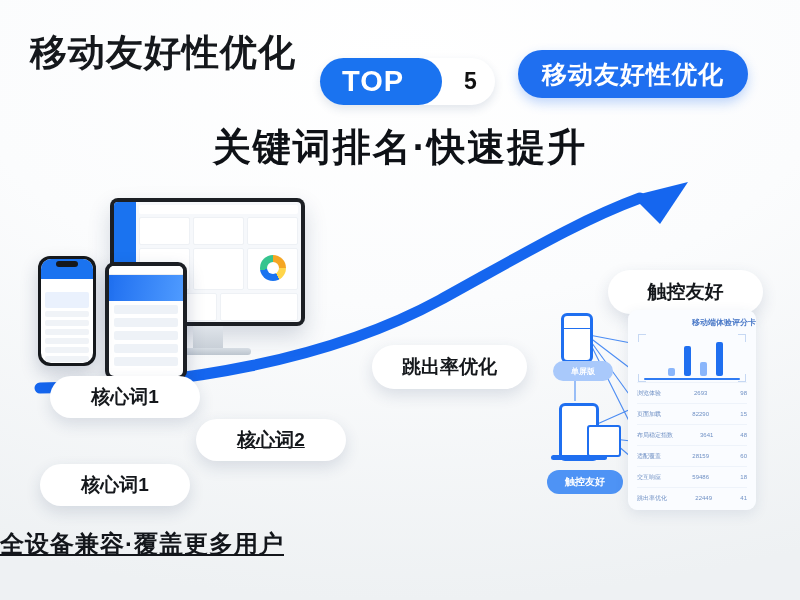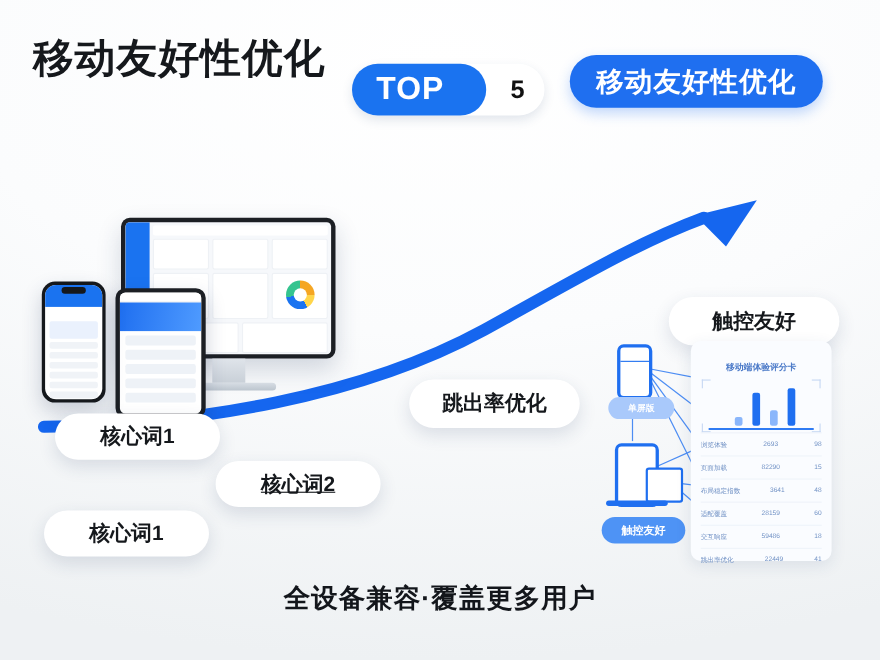--- a/index.html
+++ b/index.html
@@ -105,22 +105,22 @@
   #pill-kw3{left:40px;top:464px;width:150px;height:42px;}
   #pill-layout{left:372px;top:345px;width:155px;height:44px;}
   #pill-touch{left:608px;top:270px;width:155px;height:44px;}
   
   .diagram{position:absolute;left:545px;top:305px;width:215px;height:210px;}
   .dcard{
     position:absolute;left:83px;top:5px;width:128px;height:200px;
     background:#fafcff;border-radius:9px;box-shadow:0 4px 14px rgba(40,70,120,.10);
   }
   .dcard-title{
-    text-align:center;font-size:8px;color:#4a79c8;font-weight:bold;
-    margin-top:18px;filter:blur(.25px);
+    text-align:right;font-size:8px;color:#4a79c8;font-weight:bold;
+    margin-top:7px;filter:blur(.25px);
   }
   .dchart{position:relative;height:48px;margin:6px 10px 0;}
   .dbar{position:absolute;bottom:6px;width:7px;border-radius:2px;background:#1f6ff0;}
   .dbar.l{background:#8ab6fb;}
   .dchart-base{position:absolute;bottom:2px;left:6px;right:6px;height:2px;background:#2f7bf3;border-radius:2px;}
   .dcorner{position:absolute;width:7px;height:7px;border:1px solid #c6d8f3;}
   .drow{
     display:flex;align-items:center;justify-content:space-between;
     margin:0 9px;height:20px;border-top:1px solid #eef3fa;
     font-size:6px;color:#6f90c4;filter:blur(.5px);
@@ -136,39 +136,40 @@
     display:flex;align-items:center;justify-content:center;filter:blur(.4px);
   }
   .dpill-b{
     position:absolute;left:2px;top:165px;width:76px;height:24px;border-radius:13px;
     background:#4e93f5;color:#fff;font-size:10px;font-weight:bold;
     display:flex;align-items:center;justify-content:center;
   }
   .dlines{position:absolute;left:0;top:0;width:215px;height:210px;}
   
   .footer{
-    position:absolute;left:0;right:0;top:528px;text-align:center;
-    font-size:24px;font-weight:bold;color:#13161b;letter-spacing:1px;
+    position:absolute;left:0;right:0;top:528px;
+    font-size:24px;font-weight:bold;color:#13161b;letter-spacing:1px;text-decoration:underline;
   }
 </style>
 </head>
 <body>
 
 <div class="poster">
 
   <div class="hdr-title">移动友好性优化</div>
 
   <div class="top-badge">
     <div class="top-badge-fill"></div>
     <span class="top-badge-label">TOP</span>
     <span class="top-badge-circle">5</span>
   </div>
 
   <div class="hdr-pill">移动友好性优化</div>
 
+  <div class="hdr-sub">关键词排名·快速提升</div>
 
   <svg class="arrow-svg" viewBox="0 0 800 300">
     <path d="M40 238 C 180 236, 330 210, 440 150 C 520 106, 580 70, 640 48" stroke="#1566ef" stroke-width="11" fill="none" stroke-linecap="round"></path>
     <polygon points="688 32 632 46 660 74" fill="#1566ef"></polygon>
   </svg>
 
   <div class="monitor">
     <div class="mon-screen">
       <div class="mon-inner">
         <div class="mon-side"></div>

